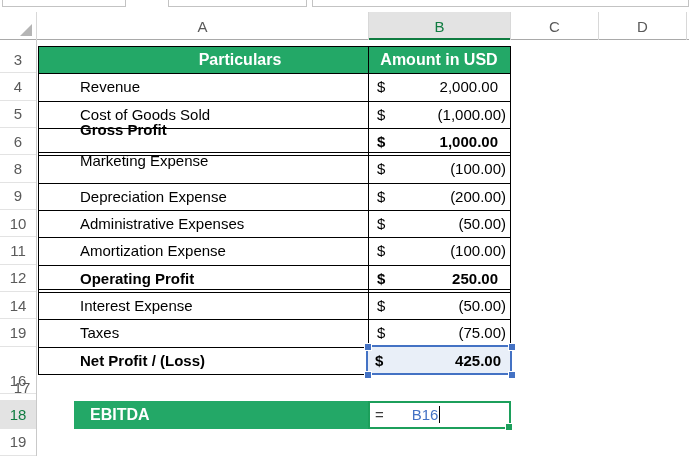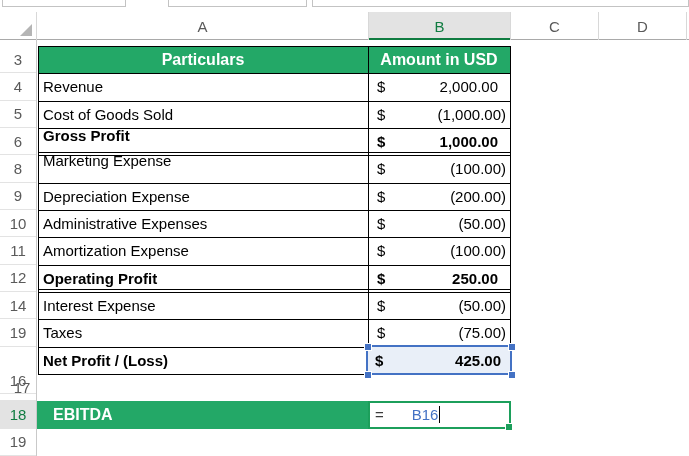--- a/index.html
+++ b/index.html
@@ -28,21 +28,21 @@
   
   .rhline{position:absolute;left:36px;top:40px;width:1px;height:416px;background:#C9C9C9;}
   .rh{position:absolute;left:0;width:36px;display:flex;align-items:center;justify-content:center;
       font-size:15px;color:#5A5A5A;border-bottom:1px solid #E3E3E3;box-sizing:border-box;}
   .rh.active{background:var(--hdr-bg);color:var(--ui-green);}
   .rh2{position:absolute;left:0;top:40px;width:36px;height:6px;overflow:hidden;}
   .rh2 span{position:absolute;left:0;right:0;top:-15px;text-align:center;font-size:15px;color:#5A5A5A;}
   
   .vl,.hl{position:absolute;background:var(--line);}
   .fill{position:absolute;}
-  .cellA{position:absolute;display:flex;align-items:center;padding-left:5px;box-sizing:border-box;font-size:15px;color:#000;}
+  .cellA{position:absolute;display:flex;align-items:center;padding-left:5px;box-sizing:border-box;font-size:15px;color:#000;margin-left:37px;}
   .cellB{position:absolute;display:flex;align-items:center;justify-content:space-between;
          padding:0 4px 0 9px;box-sizing:border-box;font-size:15px;color:#000;}
   .amt.pos{padding-right:8px;}
   .bold{font-weight:bold;}
   .greenhead{background:var(--fill-green);color:#fff;font-weight:bold;font-size:16px;justify-content:center;padding:0;}
   .greenlabel{background:var(--fill-green);color:#fff;font-weight:bold;font-size:16px;padding-left:16px;}
   
   .selB16{position:absolute;background:var(--ref-fill);border:2px solid var(--ref-blue);box-sizing:border-box;
           display:flex;align-items:center;justify-content:space-between;padding:0 2px 0 7px;
           font-size:15px;font-weight:bold;color:#000;z-index:4;}
@@ -106,21 +106,21 @@
       <div class="cellA" style="left: 38px; top: 73.3333px; width: 330px; height: 27.3333px; z-index: 1;">Revenue</div>
       <div class="cellB" style="left: 368px; top: 73.3333px; width: 142px; height: 27.3333px; z-index: 1;">
         <span class="cur">$</span>
         <span class="amt pos">2,000.00</span>
       </div>
       <div class="cellA" style="left: 38px; top: 100.667px; width: 330px; height: 27.3333px; z-index: 1;">Cost of Goods Sold</div>
       <div class="cellB" style="left: 368px; top: 100.667px; width: 142px; height: 27.3333px; z-index: 1;">
         <span class="cur">$</span>
         <span class="amt neg">(1,000.00)</span>
       </div>
-      <div class="cellA bold" style="left: 38px; top: 122px; width: 330px; height: 27.3333px; z-index: 1;">Gross Profit</div>
+      <div class="cellA bold" style="left: 38px; top: 116px; width: 330px; height: 27.3333px; z-index: 1;">Gross Profit</div>
       <div class="cellB bold" style="left: 368px; top: 128px; width: 142px; height: 27.3333px; z-index: 1;">
         <span class="cur">$</span>
         <span class="amt pos">1,000.00</span>
       </div>
       <div class="cellA" style="left: 38px; top: 147px; width: 330px; height: 27.3333px; z-index: 1;">Marketing Expense</div>
       <div class="cellB" style="left: 368px; top: 155.333px; width: 142px; height: 27.3333px; z-index: 1;">
         <span class="cur">$</span>
         <span class="amt neg">(100.00)</span>
       </div>
       <div class="cellA" style="left: 38px; top: 182.667px; width: 330px; height: 27.3333px; z-index: 1;">Depreciation Expense</div>

